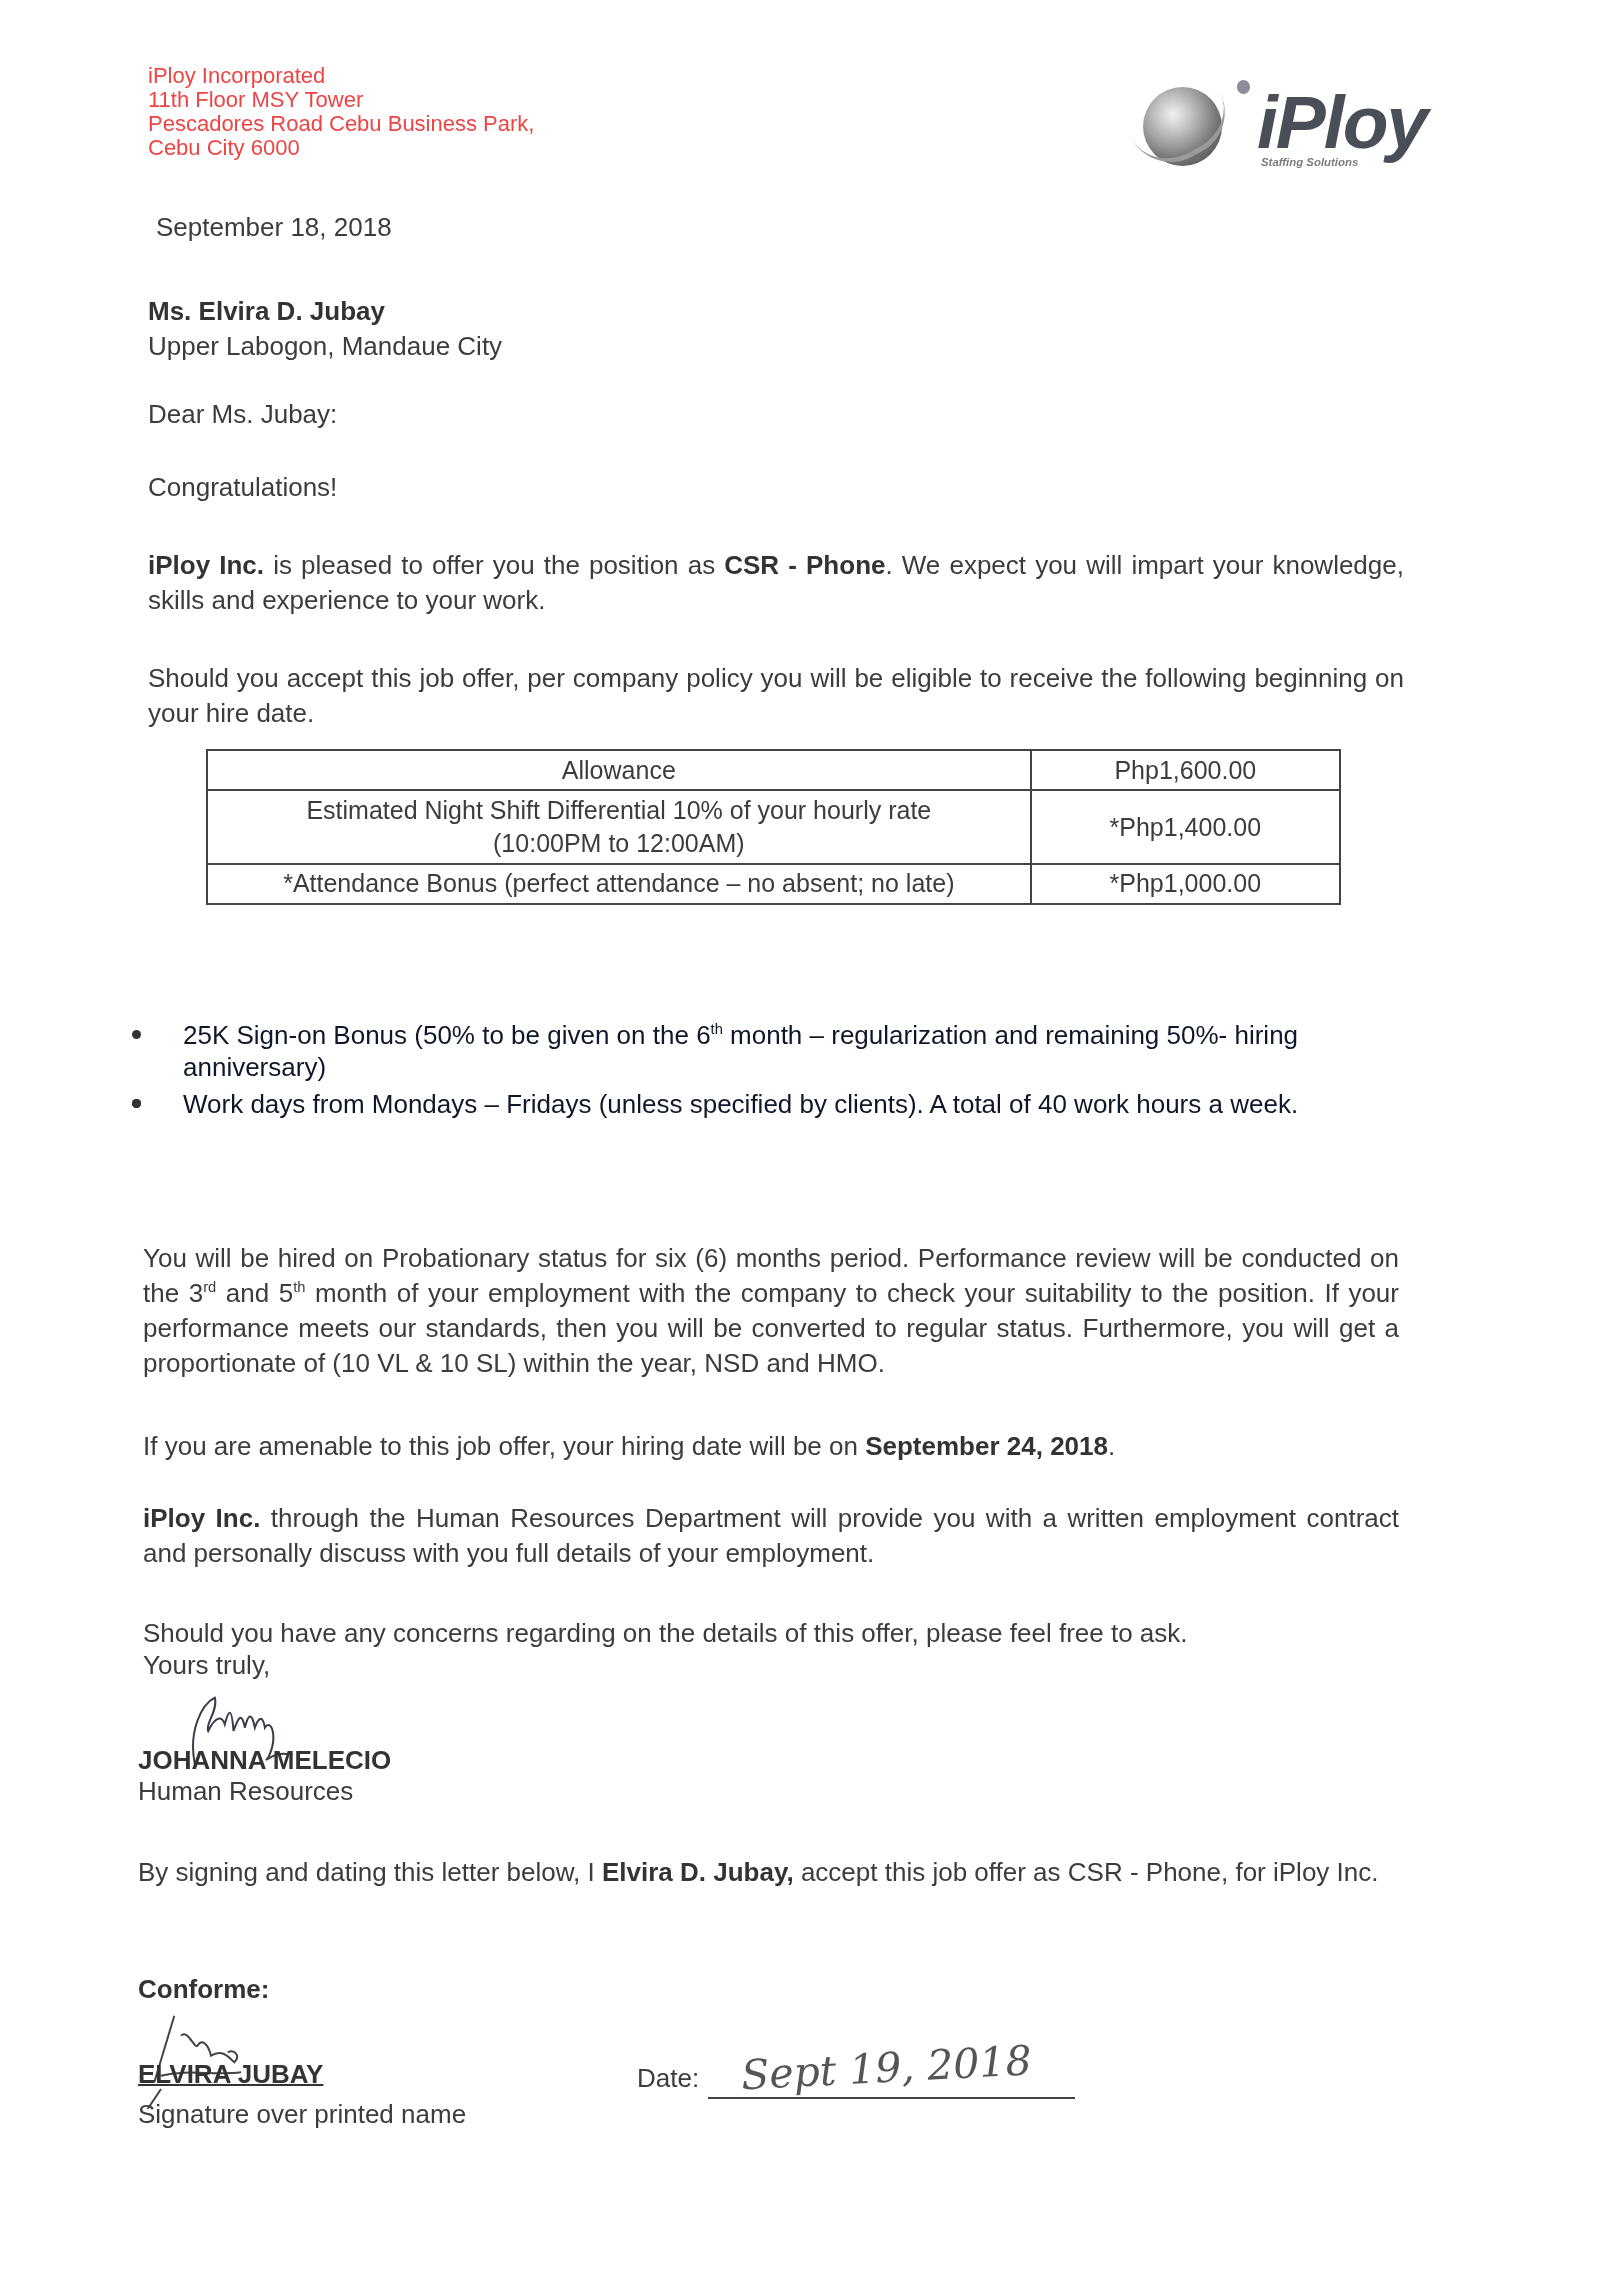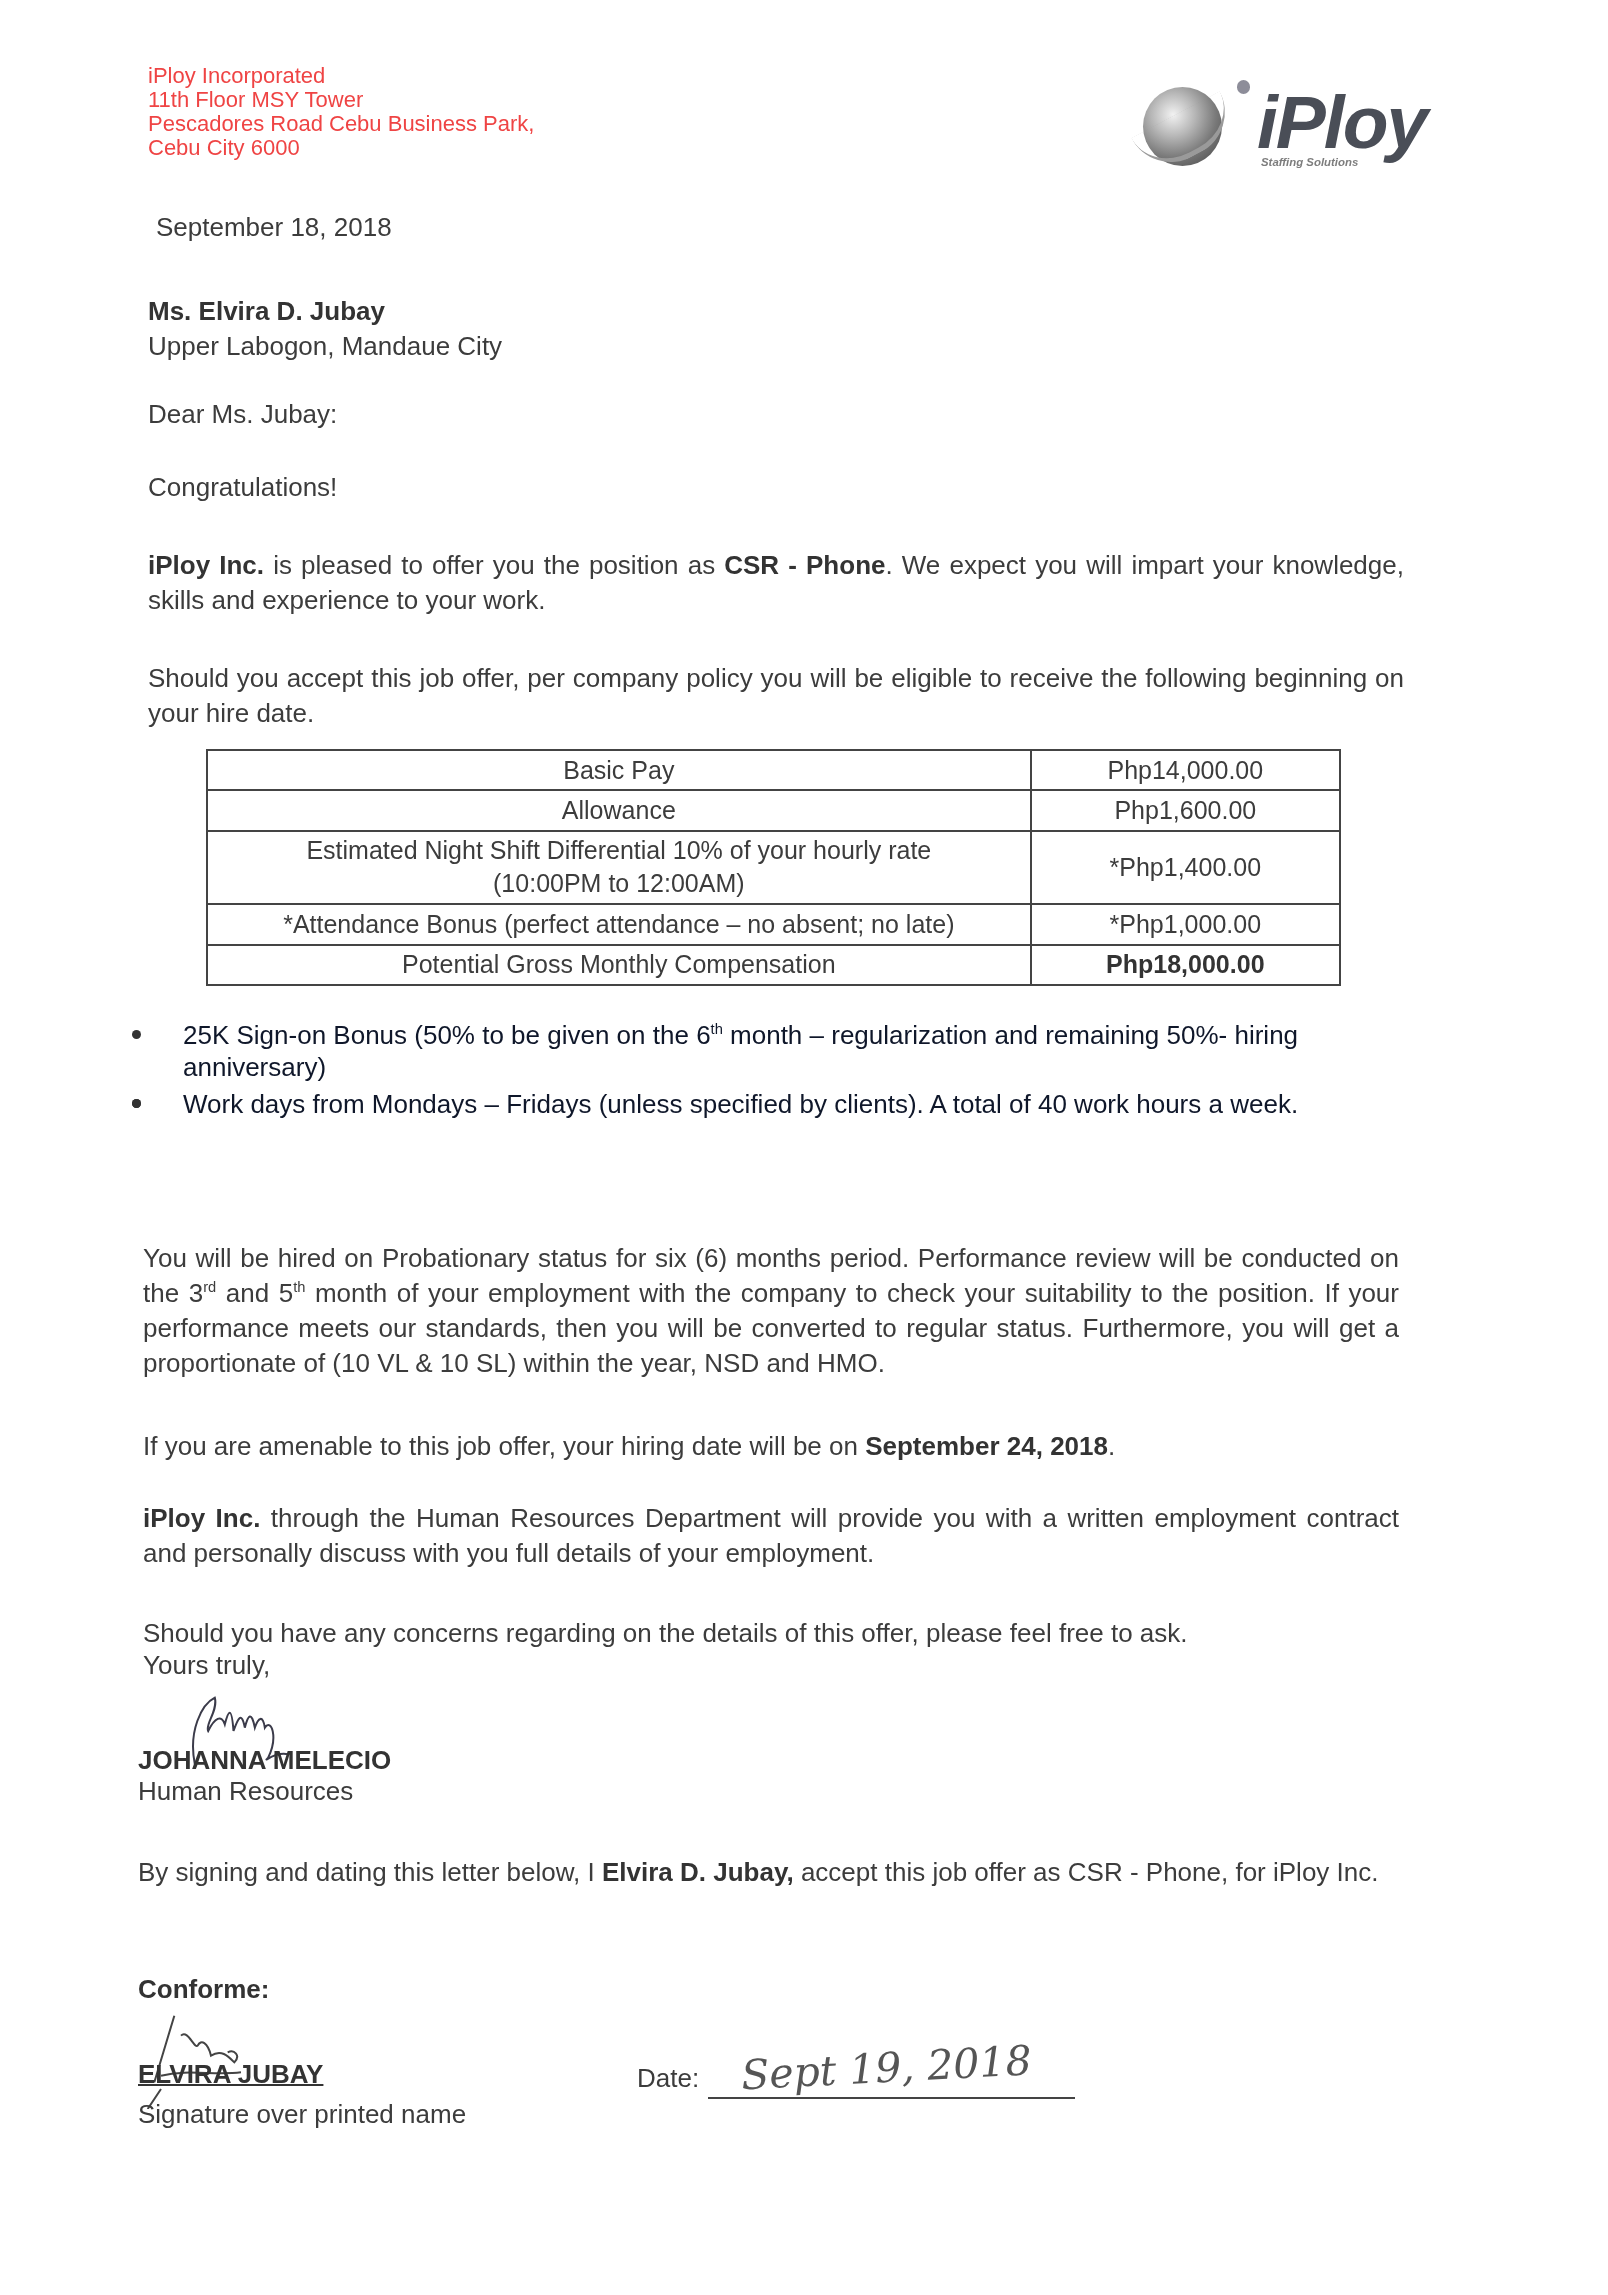--- a/index.html
+++ b/index.html
@@ -93,42 +93,34 @@
 <div class="p" style="top:470px;text-align:right;">Congratulations!</div>
 
 <div class="p wide" style="top:548px;">
   <span class="b">iPloy Inc.</span><span> is pleased to offer you the position as </span><span class="b">CSR - Phone</span><span>. We expect you will impart your knowledge, skills and experience to your work.</span>
 </div>
 
 <div class="p wide" style="top:661px;">Should you accept this job offer, per company policy you will be eligible to receive the following beginning on your hire date.</div>
 
 <table class="comp">
   <tbody>
-      <tr>
-    <td>Basic Pay</td>
-    <td class="amt">Php14,000.00</td>
-  </tr>
   <tr>
     <td>Allowance</td>
     <td class="amt">Php1,600.00</td>
   </tr>
   <tr>
     <td>
       <div>Estimated Night Shift Differential 10% of your hourly rate</div>
       <div>(10:00PM to 12:00AM)</div>
     </td>
     <td class="amt">*Php1,400.00</td>
   </tr>
   <tr>
     <td>*Attendance Bonus (perfect attendance – no absent; no late)</td>
     <td class="amt">*Php1,000.00</td>
-  </tr>
-  <tr class="total">
-    <td>Potential Gross Monthly Compensation</td>
-    <td class="amt">Php18,000.00</td>
   </tr>
 </tbody>
   </table>
 
 <ul class="benefits">
   <li>
     <span class="bullet"></span>
     <span>25K Sign-on Bonus (50% to be given on the 6</span><sup>th</sup><span> month – regularization and remaining 50%- hiring anniversary)</span>
   </li>
   <li>

